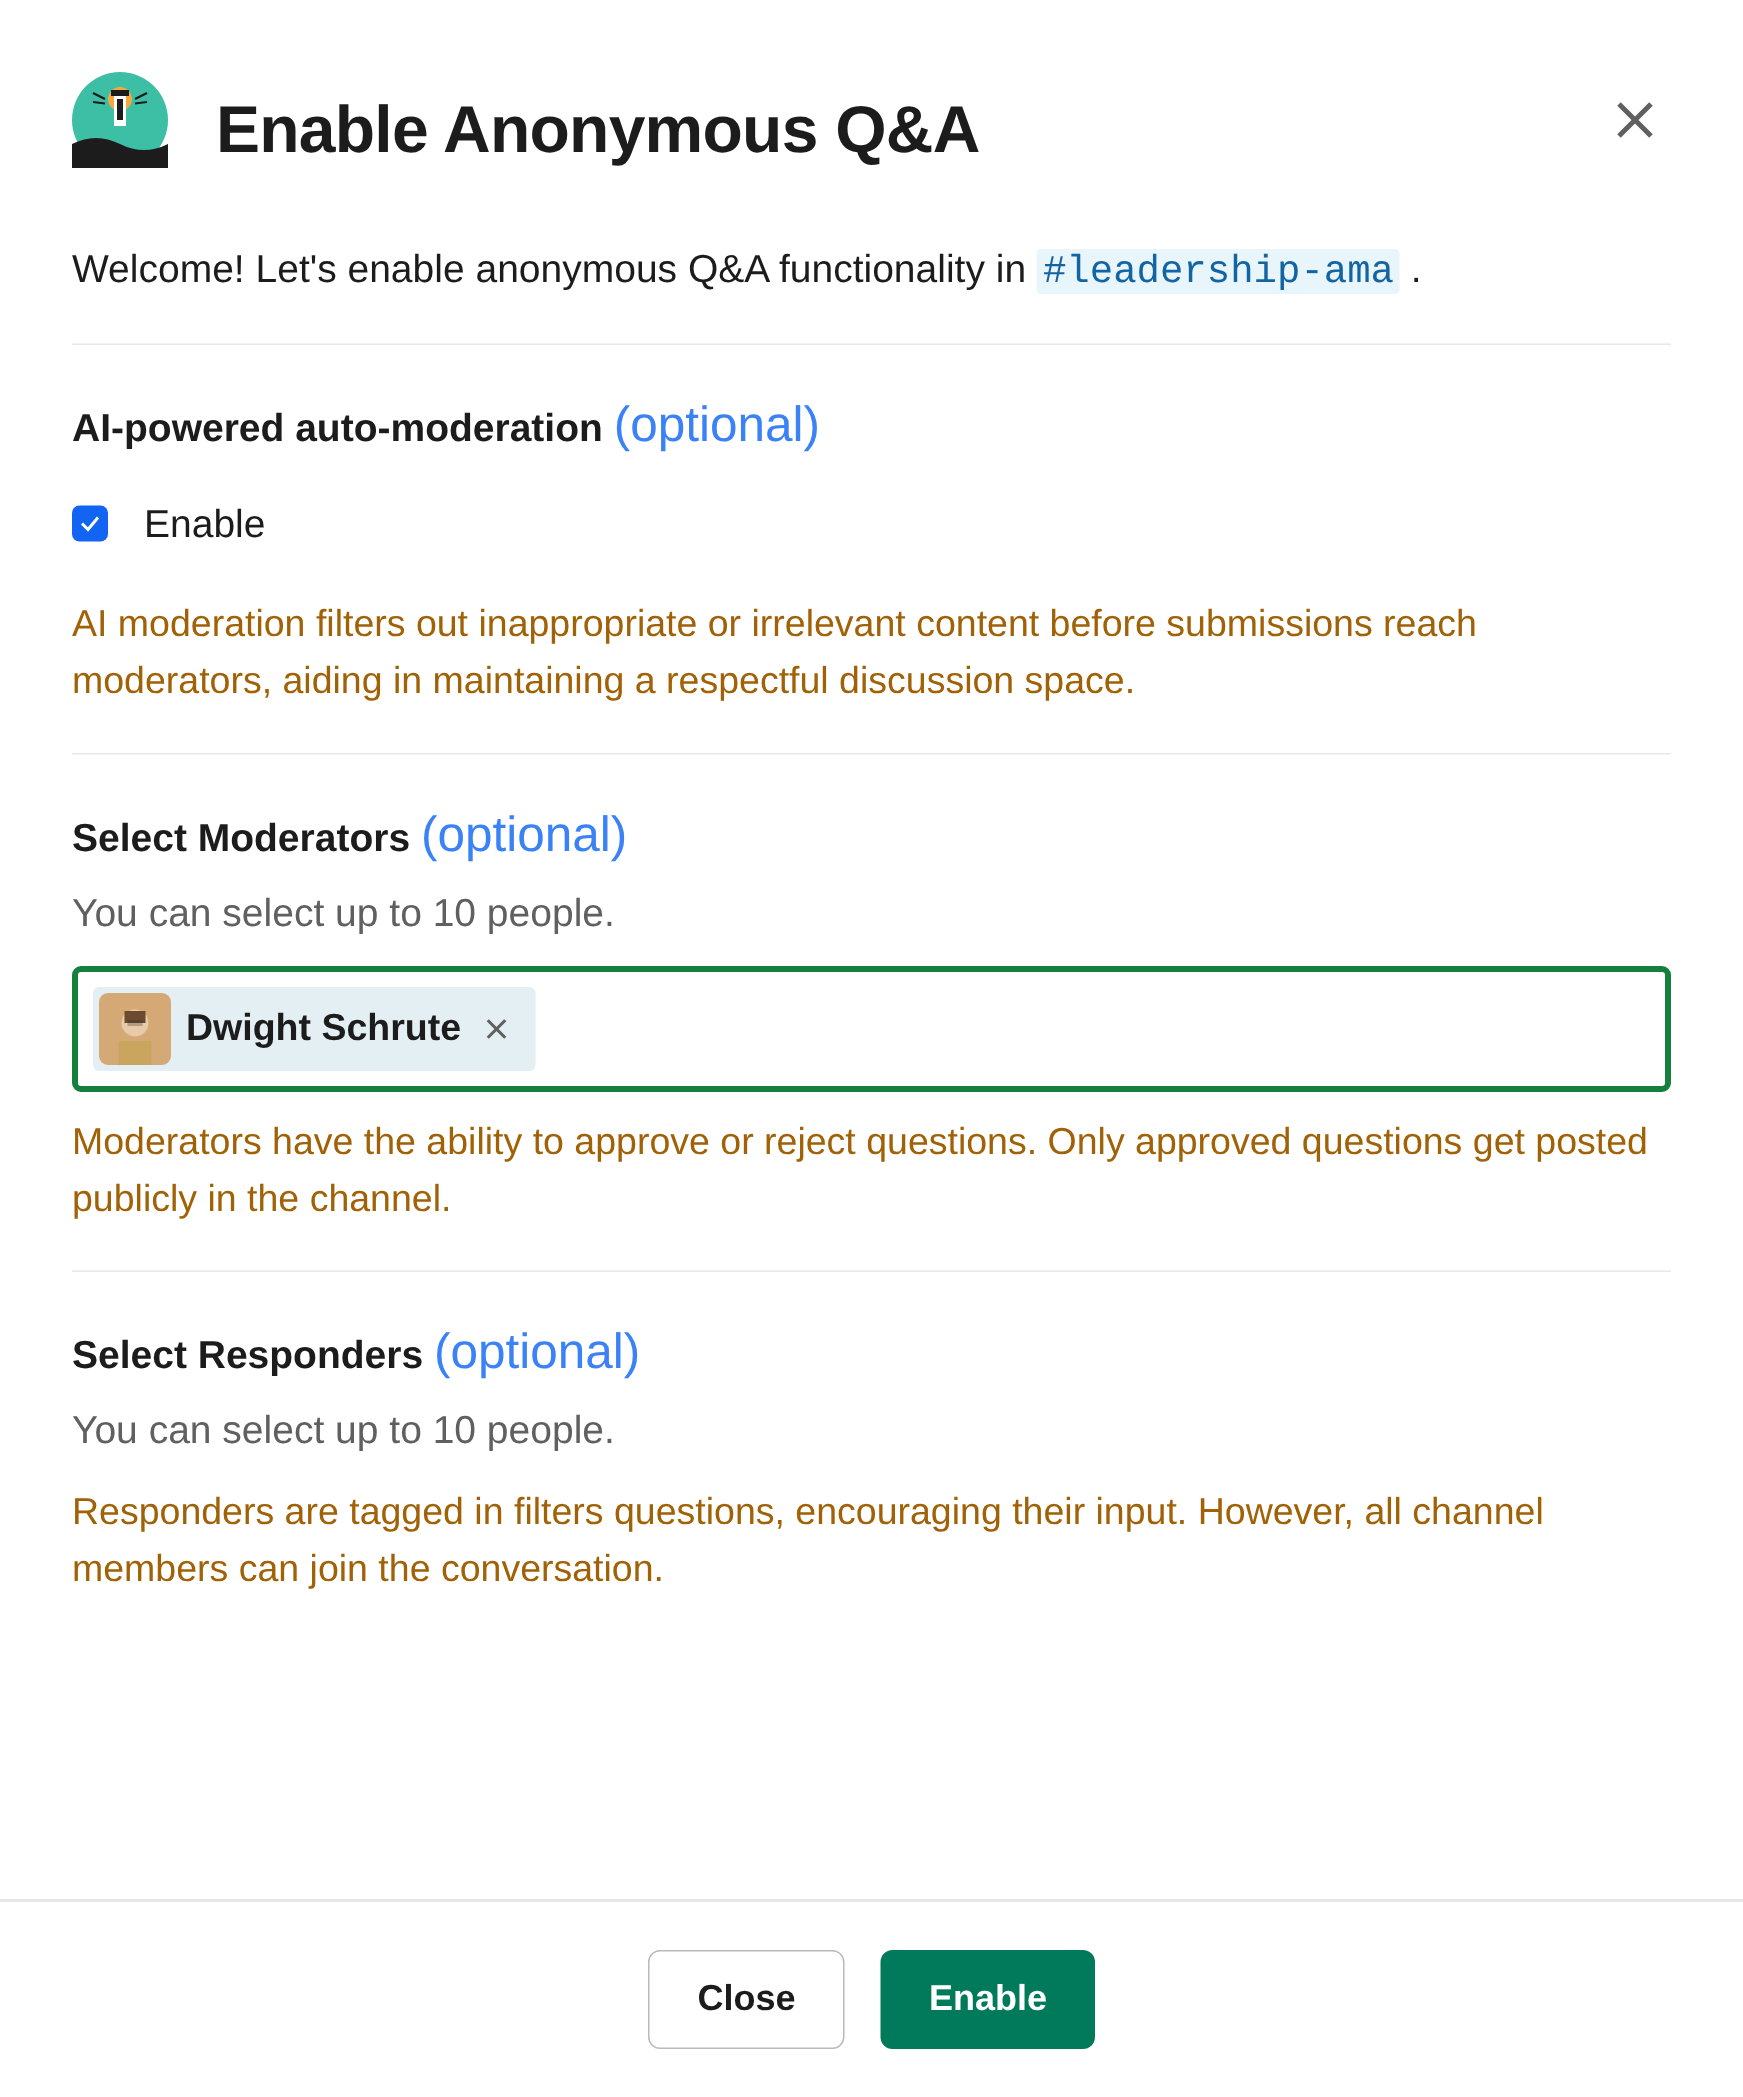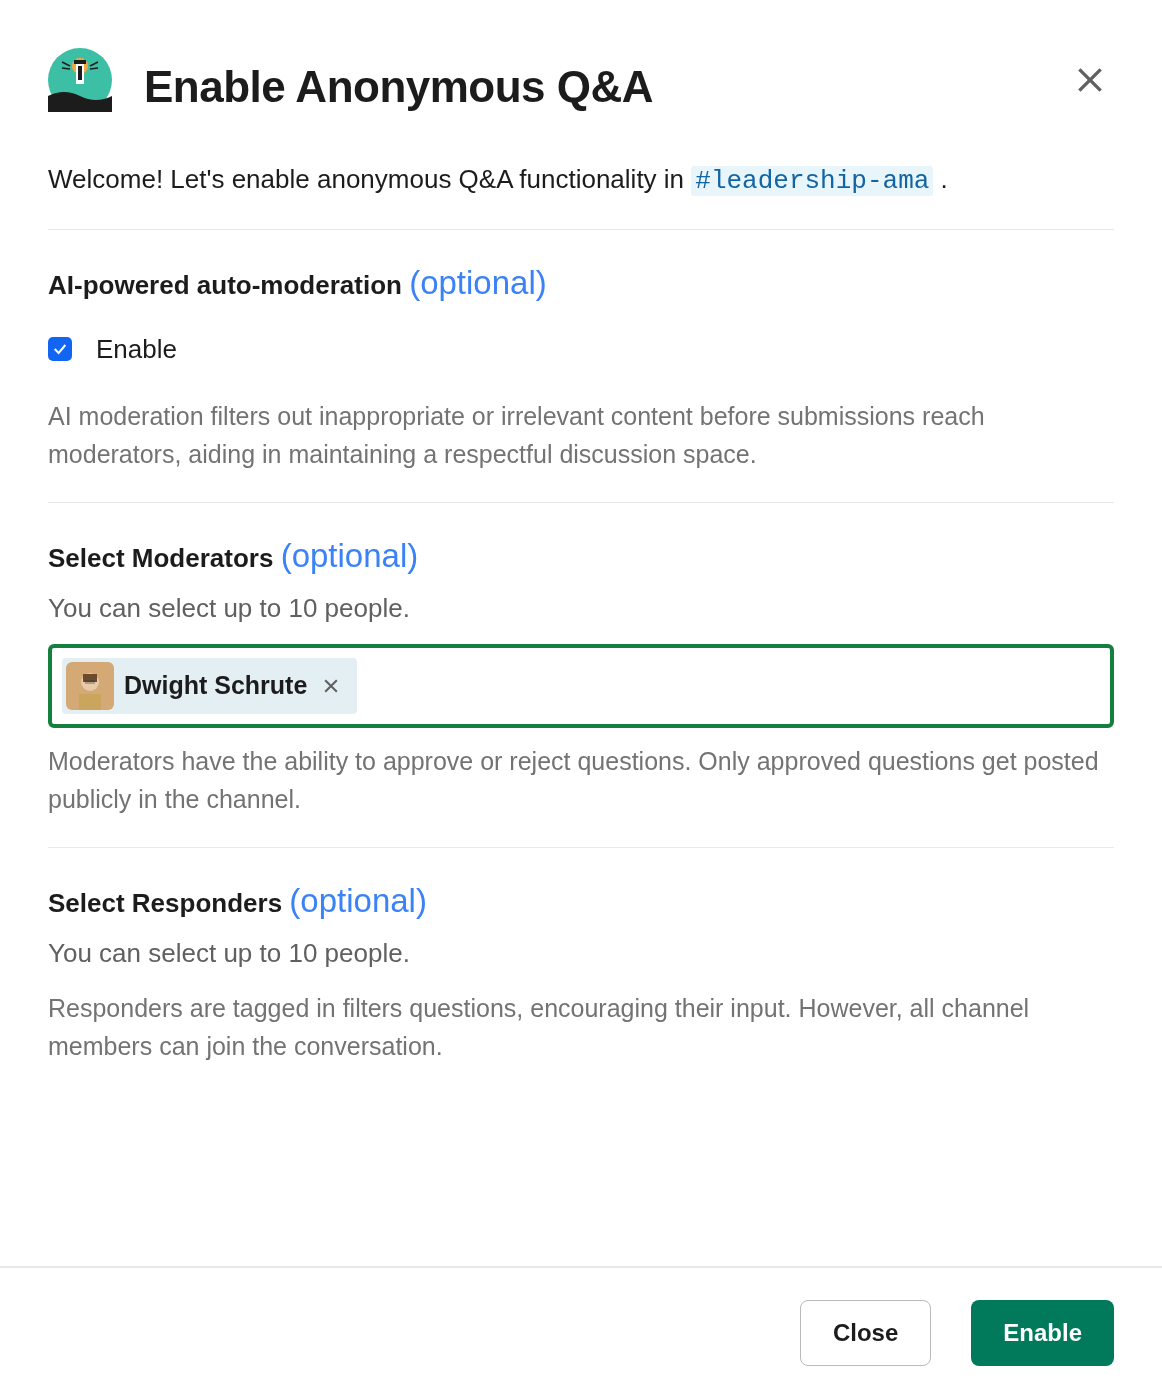--- a/index.html
+++ b/index.html
@@ -119,21 +119,21 @@
       stroke: #fff;
       stroke-width: 3;
       fill: none;
     }
     .checkbox-label {
       font-size: 26px;
       color: #1d1c1d;
     }
     .helper-text {
       font-size: 25px;
-      color: #737373;
+      color: #a16207;
       line-height: 1.55;
       margin-top: 8px;
     }
     .sub-helper {
       font-size: 26px;
       color: #616061;
       margin-top: 8px;
       margin-bottom: 16px;
     }
     .tag-input {
@@ -189,22 +189,22 @@
       stroke-width: 2.5;
     }
     .modal-footer {
       position: absolute;
       bottom: 0;
       left: 0;
       right: 0;
       border-top: 2px solid #e8e8e8;
       padding: 32px 48px;
       display: flex;
-      justify-content: flex-end;
-      gap: 40px;
+      justify-content: center;
+      gap: 24px;
       background: #fff;
     }
     .btn {
       font-size: 24px;
       font-weight: 700;
       padding: 18px 32px;
       border-radius: 8px;
       cursor: pointer;
       border: none;
       font-family: inherit;

